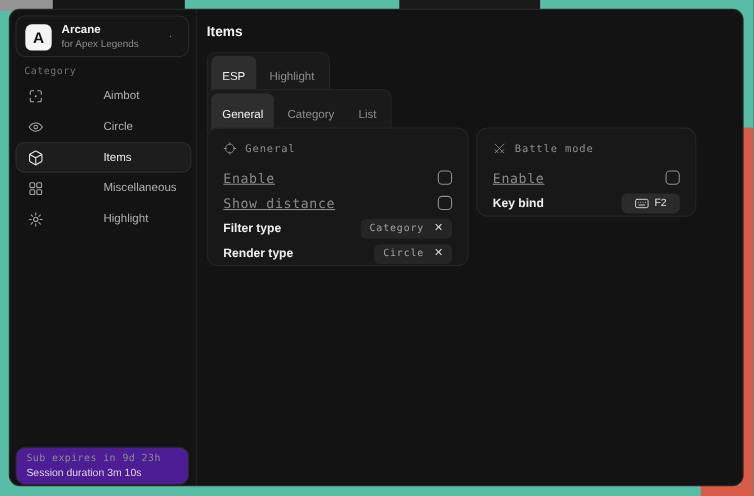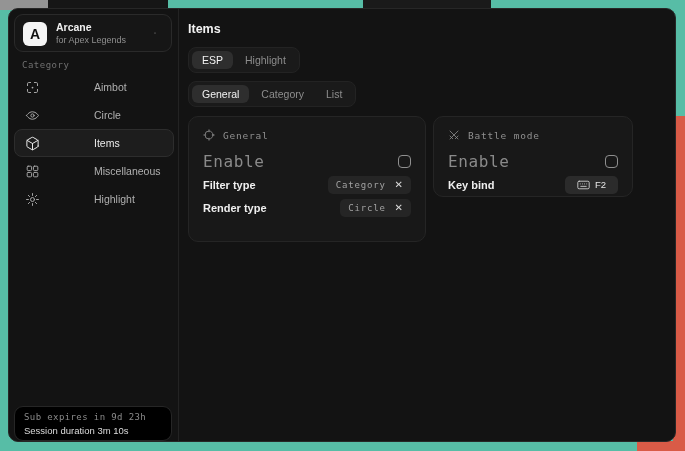--- a/index.html
+++ b/index.html
@@ -34,45 +34,45 @@
 
   .nav { position:absolute; left:5px; top:64px; width:160px; }
   .nav-item { display:flex; align-items:center; height:28px; padding:0 10px; border-radius:8px;
               color:#b0b0b0; font-size:10.5px; cursor:pointer; border:1px solid transparent;gap:45px; }
   .nav-item.active { background:#1d1d1d; border-color:#2d2d2d; color:#ebebeb; }
   .nav-icon { width:15px; height:15px; margin-right:9px; flex:0 0 auto; }
   .nav-icon svg { display:block; width:15px; height:15px; stroke:#a5a5a5; }
   .nav-item.active .nav-icon svg { stroke:#e8e8e8; }
 
   .sub-card { position:absolute; left:5px; top:397px; width:158px; height:35px;
-              border:1px solid #262626; border-radius:9px; background:#000000; padding:4px 9px; }
+              border:1px solid #262626; border-radius:9px; background:#4c1d95; padding:4px 9px; }
   .sub-line1 { font-family:"DejaVu Sans Mono", monospace; font-size:9px; letter-spacing:.4px; color:#8a8a8a; line-height:13px; }
   .sub-line2 { font-size:9.5px; color:#dcdcdc; line-height:13px; }
 
   
   .main-title { position:absolute; left:179px; top:13px; font-size:12.5px; font-weight:bold; color:#f2f2f2; }
 
   .tabgroup { position:absolute; display:inline-flex; align-items:center; gap:2px;
               background:#1a1a1a; border:1px solid #232323; border-radius:8px; padding:3px; }
   .tg-mode { left:179px; top:38px; }
   .tg-view { left:179px; top:72px; }
-  .tab { padding:3px 10px; border-radius:6px; font-size:10.5px; color:#8d8d8d; cursor:pointer; }
+  .tab { padding:13px 10px; border-radius:6px; font-size:10.5px; color:#8d8d8d; cursor:pointer; }
   .tab.active { background:#2e2e2e; color:#f2f2f2; }
 
   .panel { position:absolute; background:#181818; border:1px solid #252525; border-radius:10px; padding:10px 14px 11px; }
   .panel-general { left:179px; top:107px; width:238px; height:126px; }
   .panel-battle  { left:424px; top:107px; width:200px; height:81px; }
 
   .panel-head { display:flex; align-items:center; height:16px; margin-bottom:7px; }
   .panel-head-icon { width:12px; height:12px; margin-right:8px; }
   .panel-head-icon svg { display:block; width:12px; height:12px; stroke:#8f8f8f; }
   .panel-head-title { font-family:"DejaVu Sans Mono", monospace; font-size:9.5px; letter-spacing:.8px; color:#8f8f8f; }
 
   .row { display:flex; align-items:center; height:23px; }
-  .row-label-muted  { font-family:"DejaVu Sans Mono", monospace; font-size:16px; letter-spacing:.6px; color:#8a8a8a; }
+  .row-label-muted  { font-family:"DejaVu Sans Mono", monospace; font-size:12px; letter-spacing:.6px; color:#8a8a8a;text-decoration:underline; }
   .row-label-bright { font-size:11px; font-weight:bold; color:#efefef; }
   .row-control { margin-left:auto; display:flex; align-items:center; }
 
   .checkbox { width:13px; height:13px; border:1.5px solid #8f8f8f; border-radius:4px; background:transparent; cursor:pointer; }
 
   .select-pill { display:flex; align-items:center; gap:9px; height:18px; padding:0 8px;
                  background:#252525; border-radius:5px; cursor:pointer; }
   .select-value { font-family:"DejaVu Sans Mono", monospace; font-size:9px; letter-spacing:.8px; color:#a2a2a2; }
   .select-clear { font-size:10px; color:#dadada; cursor:pointer; line-height:1; }
 
@@ -193,20 +193,26 @@
         <span class="panel-head-title">General</span>
       </div>
 
       <div class="row">
         <span class="row-label-muted">Enable</span>
         <span class="row-control">
             <span class="checkbox"></span>
           </span>
       </div>
       <div class="row">
+        <span class="row-label-muted">Show distance</span>
+        <span class="row-control">
+            <span class="checkbox"></span>
+          </span>
+      </div>
+      <div class="row">
         <span class="row-label-bright">Filter type</span>
         <span class="row-control">
           <span class="select-pill">
             <span class="select-value">Category</span>
             <span class="select-clear">✕</span>
           </span>
         </span>
       </div>
       <div class="row">
         <span class="row-label-bright">Render type</span>

